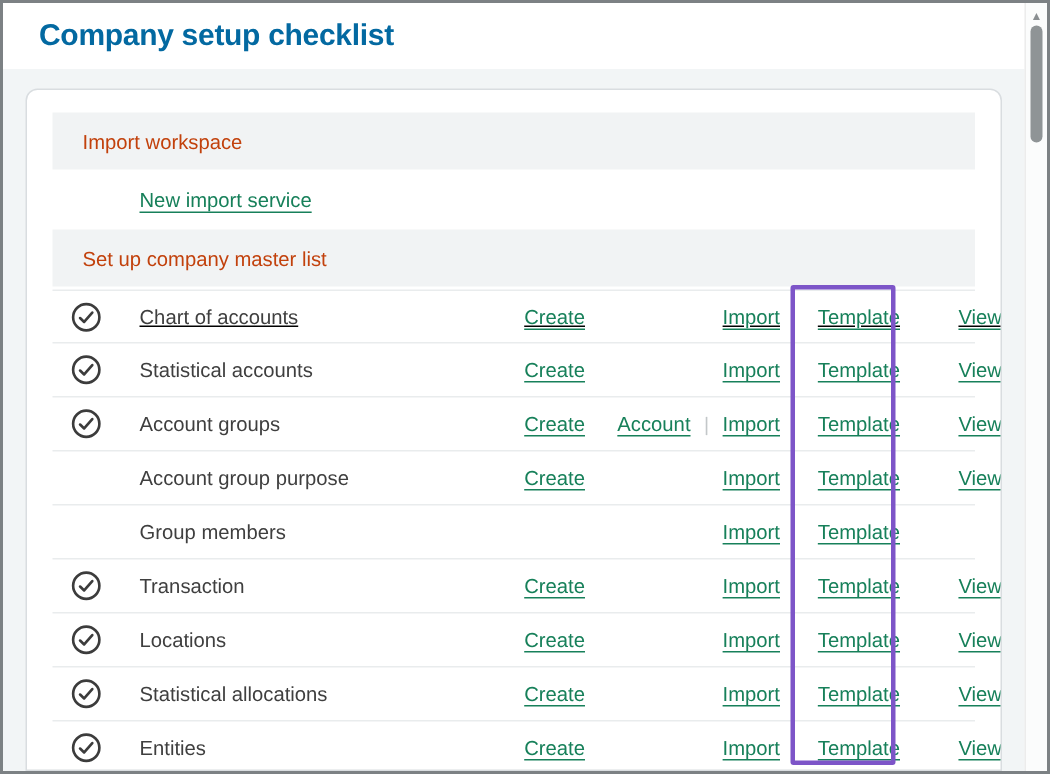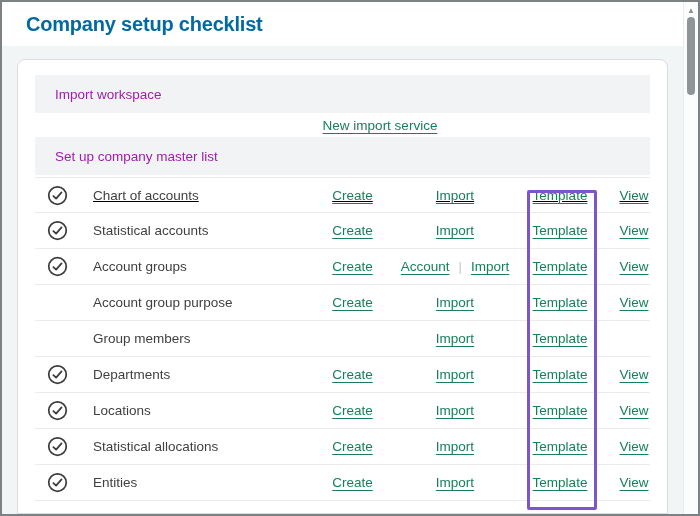--- a/index.html
+++ b/index.html
@@ -26,40 +26,40 @@
 
   .panel {
     width:651px; height:455px; background:#fff;
     border:1px solid #d9dde0; border-radius:8px 8px 0 0;
     padding-top:15px; overflow:hidden;
   }
 
   .band {
     margin:0 17px; height:38px; background:#f1f3f4;
     display:flex; align-items:center; padding-left:20px;
-    font-size:13.5px; color:#a21caf;
+    font-size:13.5px; color:#c2410c;
   }
   .linkrow {
-    height:24px; display:flex; align-items:center; padding-left:75px;justify-content:center;
+    height:40px; display:flex; align-items:center; padding-left:75px;
   }
 
   a.glink {
     color:#17805a; font-size:13.5px; text-decoration:underline;
     text-underline-offset:3px; cursor:pointer;
   }
 
   .rows { margin:2px 17px 0 17px; }
   .row {
     display:grid; grid-template-columns:58px 222px 75px 130px 80px 68px;
     align-items:center; height:36px; border-bottom:1px solid #e9eced;
   }
   .row:first-child { border-top:1px solid #e9eced;text-decoration:underline; }
   .cell.icon-cell { padding-left:12px; display:flex; align-items:center; }
   .cell.label-cell { font-size:13.5px; color:#3f3f3f; }
-  .cell.center { display:flex; justify-content:center; align-items:center; gap:9px; }
+  .cell.center { display:flex; justify-content:flex-end; align-items:center; gap:9px; }
   .sep { color:#c3c7c9; font-size:13px; }
   .check svg { display:block; }
 
   .purple-box {
     position:absolute; left:525px; top:188px; width:70px; height:320px;
     border:3px solid #7d55c8; border-radius:2px; pointer-events:none;
   }
 
   .scrollbar {
     position:absolute; right:0; top:0; bottom:0; width:15px;
@@ -227,21 +227,21 @@
 
   <div class="row">
     <div class="cell icon-cell">
       <span class="check">
         <svg width="21" height="21" viewBox="0 0 24 24">
           <circle cx="12" cy="12" r="10" fill="none" stroke="#3c3c3c" stroke-width="2"></circle>
           <path d="M7.3 12.6l3.1 3 6.2-7.2" fill="none" stroke="#3c3c3c" stroke-width="2" stroke-linecap="round" stroke-linejoin="round"></path>
         </svg>
       </span>
     </div>
-    <div class="cell label-cell"><span>Departments</span></div>
+    <div class="cell label-cell"><span>Transaction</span></div>
     <div class="cell center">
       <a class="glink">Create</a>
     </div>
     <div class="cell center">
 
       <a class="glink">Import</a>
     </div>
     <div class="cell center">
       <a class="glink">Template</a>
     </div>

